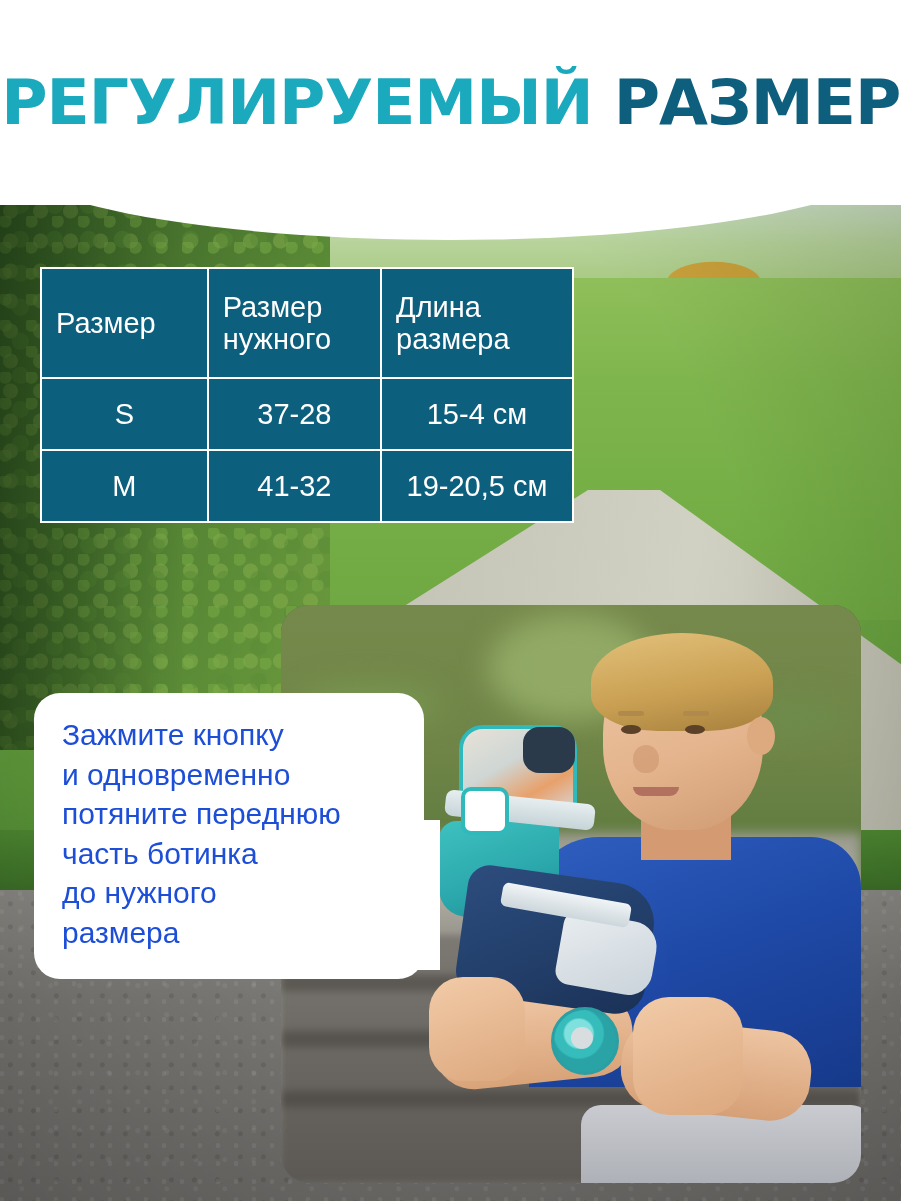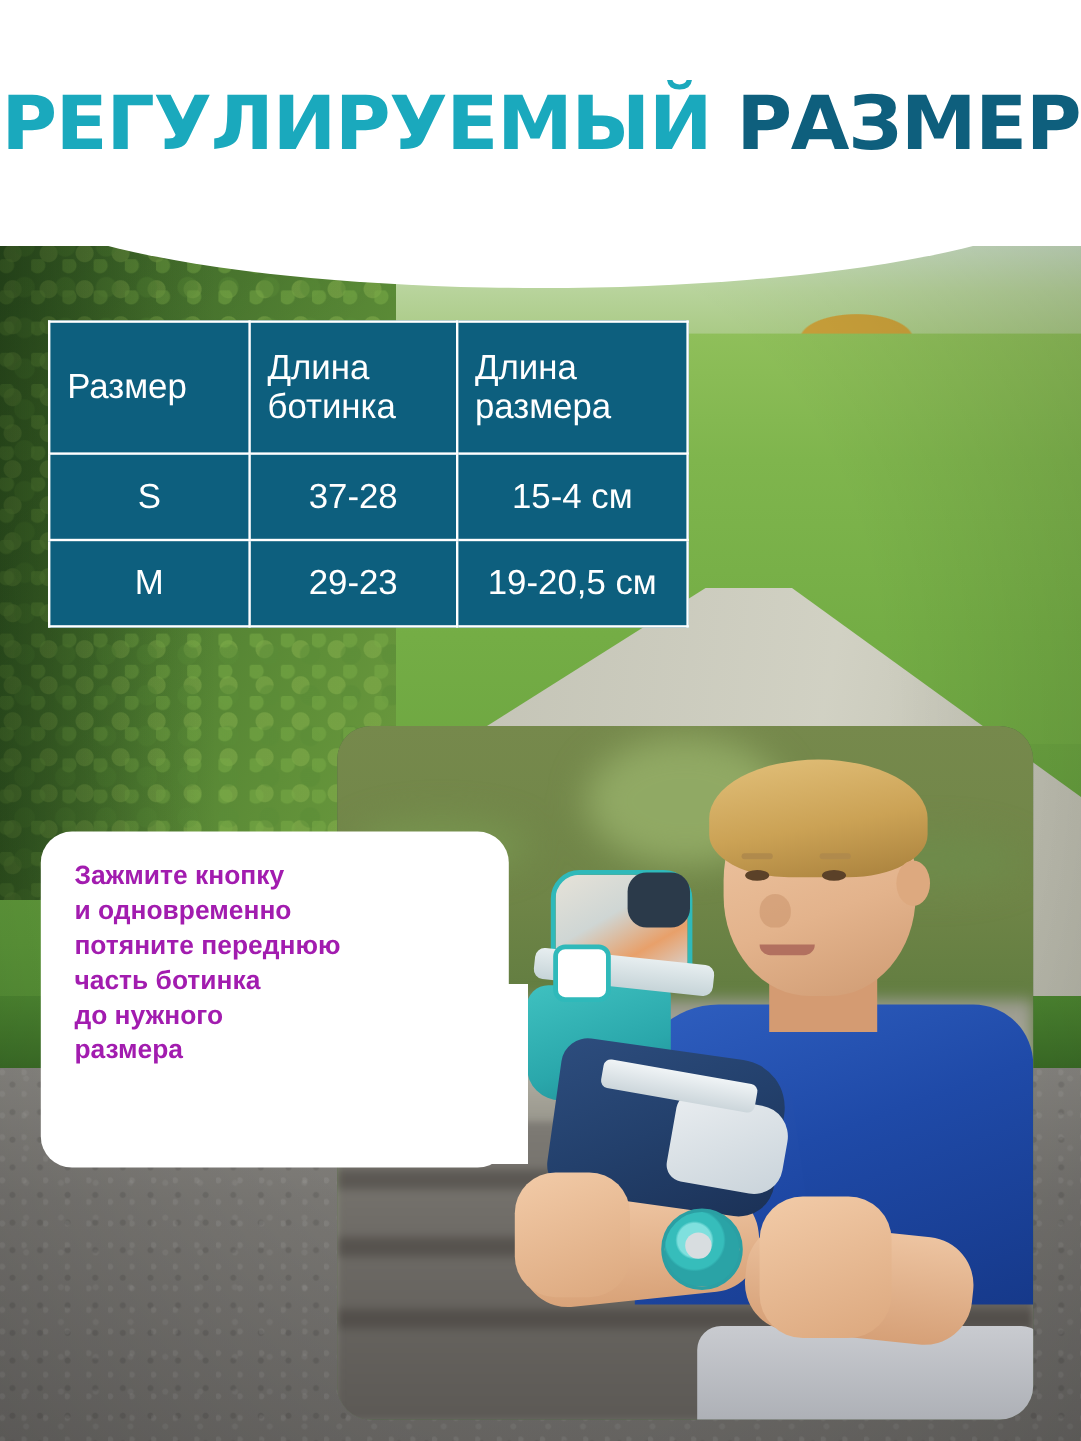--- a/index.html
+++ b/index.html
@@ -450,26 +450,25 @@
     top: 693px;
     width: 390px;
     min-height: 280px;
     background: #ffffff;
     border-radius: 26px;
     z-index: 9;
     padding: 22px 24px 26px 28px;
     box-sizing: border-box;
   }
   .callout-text {
-    color: #a21caf;
+    color: #1d4ed8;
     font-family: "Liberation Sans", sans-serif;
-    font-size: 22px;
+    font-size: 30px;
     line-height: 1.32;
     white-space: pre-line;
-    font-weight: bold;
   }
   .callout-tail-round {
     position: absolute;
     left: 330px;
     top: 820px;
     width: 110px;
     height: 150px;
     background: #ffffff;
     z-index: 8;
     border-radius: 0 0 0 80px;
@@ -500,33 +499,33 @@
     <div class="header-title">
       <span class="title-part1">РЕГУЛИРУЕМЫЙ</span>
       <span class="title-part2">РАЗМЕР</span>
     </div>
   </div>
 
   <table class="size-table">
     <thead>
       <tr>
         <th class="col-size">Размер</th>
-        <th class="col-boot">Длина ботинка</th>
+        <th class="col-boot">Размер нужного</th>
         <th class="col-insole">Длина размера</th>
       </tr>
     </thead>
     <tbody>
       <tr>
         <td>S</td>
         <td>37-28</td>
         <td>15-4 см</td>
       </tr>
       <tr>
         <td>M</td>
-        <td>29-23</td>
+        <td>41-32</td>
         <td>19-20,5 см</td>
       </tr>
     </tbody>
   </table>
 
   <div class="product-photo">
     <div class="pp-bg"></div>
     <div class="pp-blur-trees"></div>
     <div class="pp-path"></div>
     <div class="pp-bench">

